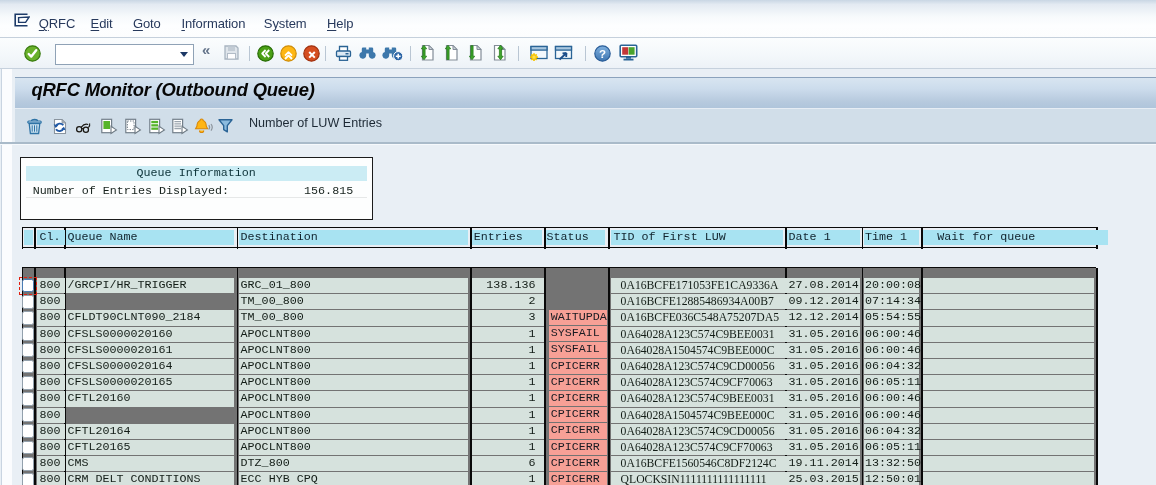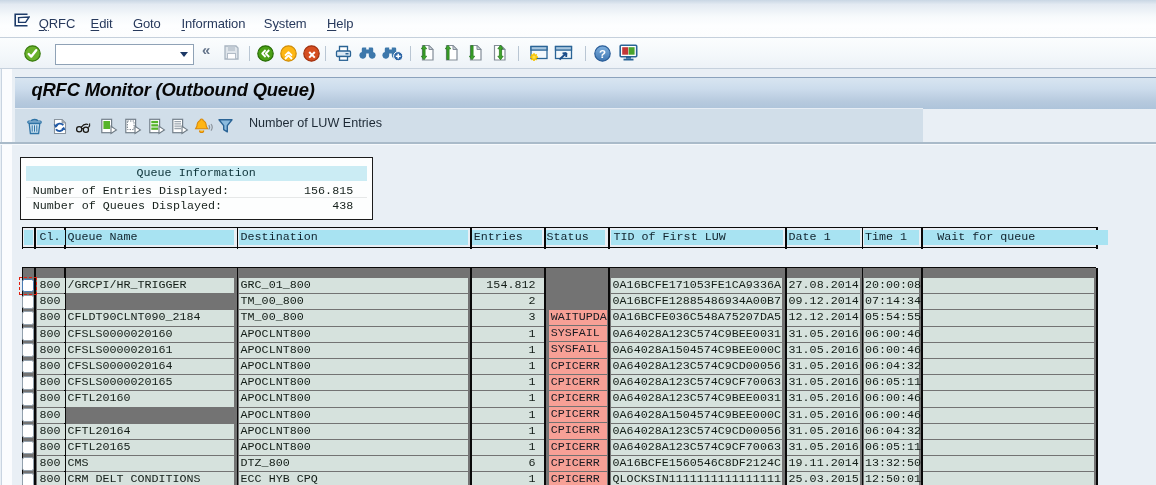--- a/index.html
+++ b/index.html
@@ -16,21 +16,21 @@
  border-bottom:1px solid #c6d1dd;}
 .tsep{position:absolute;top:8px;width:1px;height:15px;background:#b9c6d3;}
 #combo{position:absolute;left:55px;top:5.5px;width:137px;height:19px;background:#fff;border:1px solid #8fa2b6;}
 #combo .arr{position:absolute;right:5px;top:7px;width:0;height:0;border-left:4.5px solid transparent;border-right:4.5px solid transparent;border-top:5px solid #1c3866;}
 #chev{position:absolute;left:202px;top:3px;font-size:15px;color:#64748a;font-weight:bold;}
 
 #titleband{position:absolute;left:15px;top:77px;width:1141px;height:31px;
  border-top:1px solid #8ba2bc;
  background:linear-gradient(180deg,#d8e5f1 0%,#ccdcec 35%,#b7cade 75%,#aec4da 100%);}
 #title{position:absolute;left:16.5px;top:1px;font-size:18.4px;font-weight:bold;font-style:italic;color:#060606;letter-spacing:-0.2px;}
-#appbar{position:absolute;left:15px;top:108px;width:908px;height:34px;background:#d1dee9;border-top:1px solid #e6edf4;}
+#appbar{position:absolute;left:15px;top:108px;width:1141px;height:34px;background:#d1dee9;border-top:1px solid #e6edf4;}
 #appbar-b1{position:absolute;left:0px;top:142px;width:1156px;height:1.5px;background:#a9bac9;}
 #appbar-b2{position:absolute;left:0px;top:143.5px;width:1156px;height:1.5px;background:#f6f9fc;}
 #luwtext{position:absolute;left:234px;top:7px;font-size:12.6px;color:#1c2834;}
 
 #lstrip{position:absolute;left:2px;top:69px;width:10px;height:416px;background:#fbfcfe;}
 #lline{position:absolute;left:1px;top:0px;width:1px;height:485px;background:#c9d4e1;}
 
 #qbox{position:absolute;left:20.2px;top:156.5px;width:350.5px;height:61px;background:#fdfefe;border:1.5px solid #1c1c1c;}
 #qbox .hdr{position:absolute;left:4.5px;top:8.5px;width:341px;height:14.5px;background:#cbecf4;
  font:11.7px "Liberation Mono",monospace;color:#0c3238;text-align:center;line-height:14.5px;white-space:pre;}
@@ -46,21 +46,21 @@
 #tbody{position:absolute;left:21.6px;top:267.3px;width:1074.7px;height:217.7px;background:#737373;
  border-top:1.5px solid #090909;}
 .vb{position:absolute;top:0px;width:1.5px;height:217.7px;background:#090909;}
 .row{position:absolute;left:0px;width:1074.7px;height:15.2px;font:11.7px "Liberation Mono",monospace;color:#131d17;}
 .cc{position:absolute;top:0;height:15.2px;background:#d6e2dd;line-height:15.3px;white-space:pre;overflow:visible;}
 .c1{left:15.1px;width:25.3px;padding-left:2.7px;}
 .c2{left:44.6px;width:166.6px;padding-left:1.2px;}
 .c3{left:217.4px;width:227.3px;padding-left:1.6px;}
 .c4{left:450.2px;width:63.7px;padding-right:8.2px;text-align:right;}
 .c5{left:527.2px;width:56.6px;padding-left:1.9px;background:#f7a096;color:#181b22;margin-top:32px;}
-.c6{left:589.0px;width:169.8px;padding-left:2px;}
+.c6{left:589.0px;width:169.8px;padding-left:10px;font-family:Liberation Serif, serif;}
 .c7{left:765.8px;width:71.0px;padding-left:1.2px;}
 .c8{left:842.1px;width:54.2px;padding-left:1.2px;}
 .c9{left:901.6px;width:171.0px;}
 .cb{position:absolute;left:0.9px;top:0.6px;width:9.6px;height:11.8px;background:#fff;border:1px solid #93a1ad;border-radius:2.5px;}
 .cbf{border-color:#4a7db5;}
 #focusrect{position:absolute;left:-3.1px;top:8.3px;width:16.6px;height:16.2px;border:1px dashed #e02011;}
 .ico{position:absolute;}
 </style></head>
 <body>
 <div id="pg">
@@ -234,21 +234,20 @@
 </svg>
 <span id="luwtext">Number of LUW Entries</span>
 </div>
 <div id="appbar-b1"></div>
     <div id="appbar-b2"></div>
 
 <div id="qbox">
  <div class="hdr">Queue Information</div>
  <div class="r" style="top:26px">Number of Entries Displayed:<b>156.815</b></div>
  <div class="sep"></div>
- <div class="r" style="top:41.4px">Number of Queues Displayed:<b>438</b></div>
 </div>
 
 <div id="thead">
 <i class="vh" style="left:0px"></i>
 <i class="vh" style="left:12.9px"></i>
 <i class="vh" style="left:42.5px"></i>
 <i class="vh" style="left:215.3px"></i>
 <i class="vh" style="left:448.8px"></i>
 <i class="vh" style="left:522.5px"></i>
 <i class="vh" style="left:586.9px"></i>
@@ -278,21 +277,21 @@
 <i class="vb" style="left:586.9px"></i>
 <i class="vb" style="left:763.7px"></i>
 <i class="vb" style="left:840.0px"></i>
 <i class="vb" style="left:899.5px"></i>
 <i class="vb" style="left:1074.7px"></i>
 <div class="row" style="top:9.8px">
 <span class="cb cbf"></span>
 <span class="cc c1">800</span>
 <span class="cc c2">/GRCPI/HR_TRIGGER</span>
 <span class="cc c3">GRC_01_800</span>
-<span class="cc c4">154.812</span>
+<span class="cc c4">138.136</span>
 <span class="cc c5">WAITUPDA</span>
 <span class="cc c6">0A16BCFE171053FE1CA9336A</span>
 <span class="cc c7">27.08.2014</span>
 <span class="cc c8">20:00:08</span>
 <span class="cc c9"></span>
 </div>
 <div class="row" style="top:26.0px">
 <span class="cb"></span>
 <span class="cc c1">800</span>
 <span class="cc c3">TM_00_800</span>

